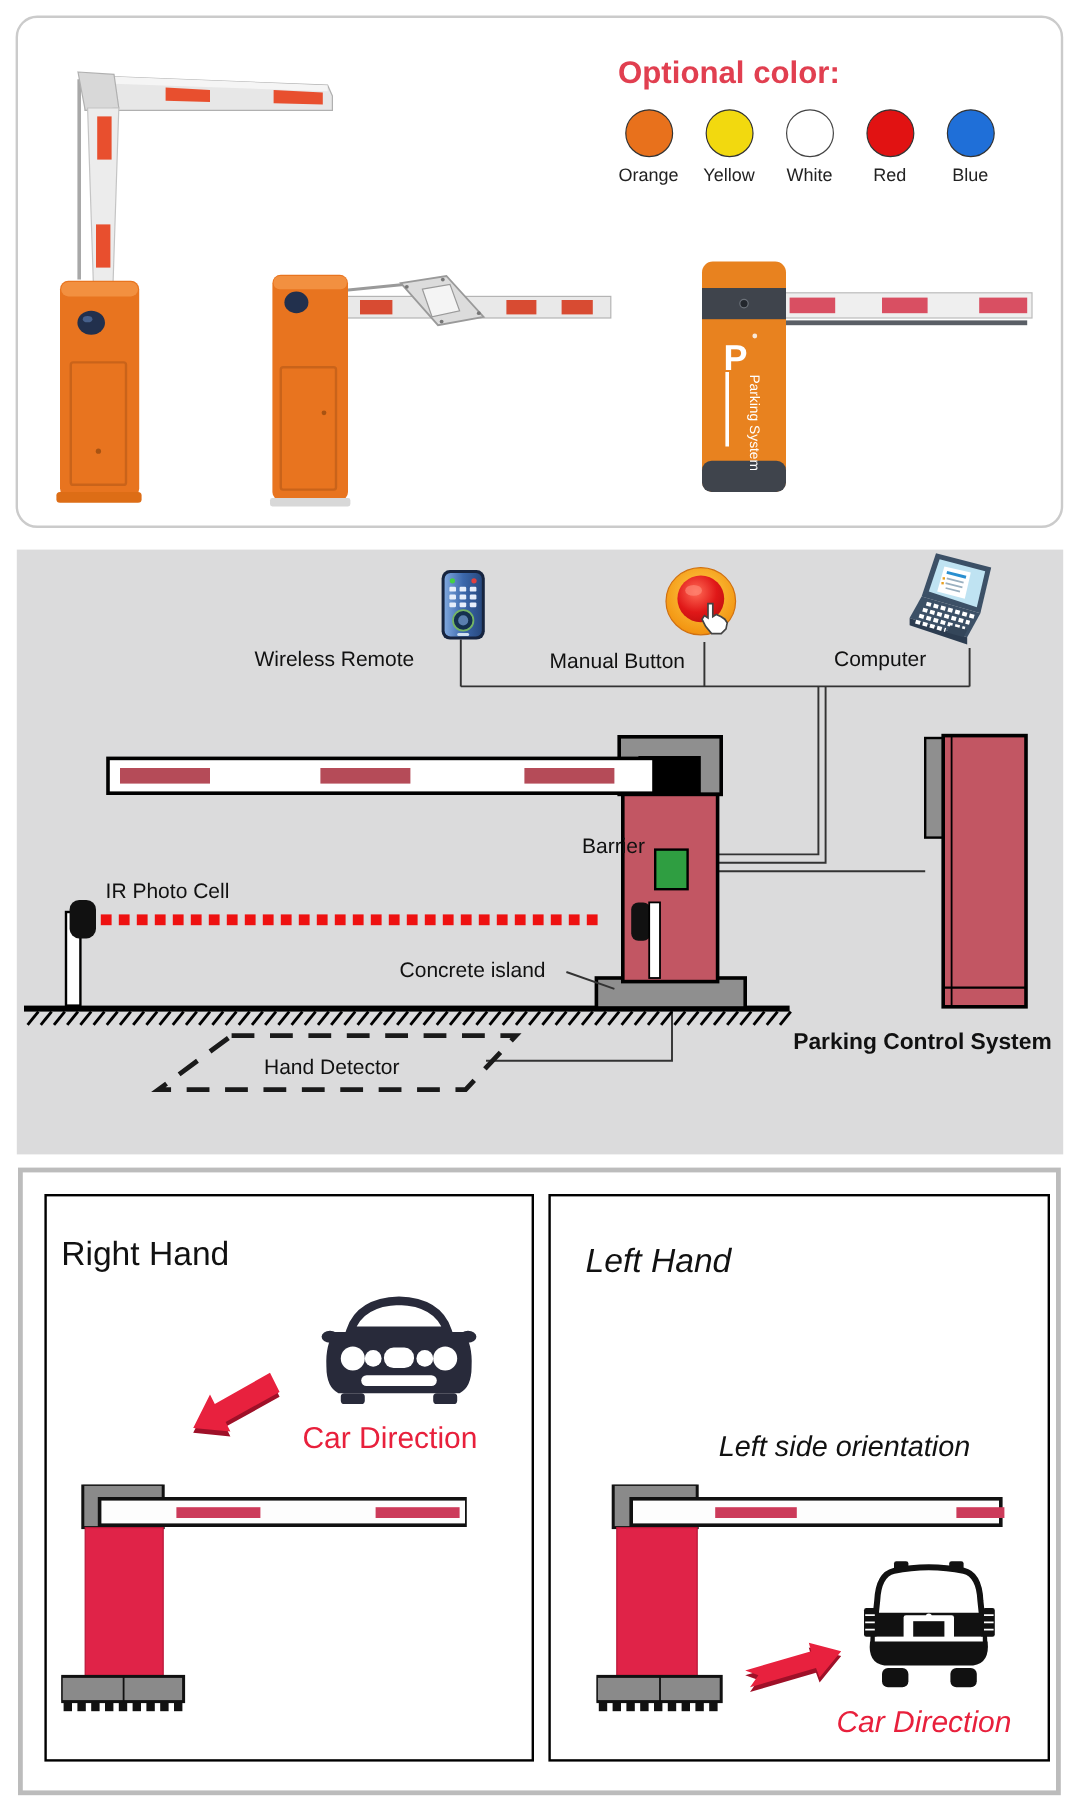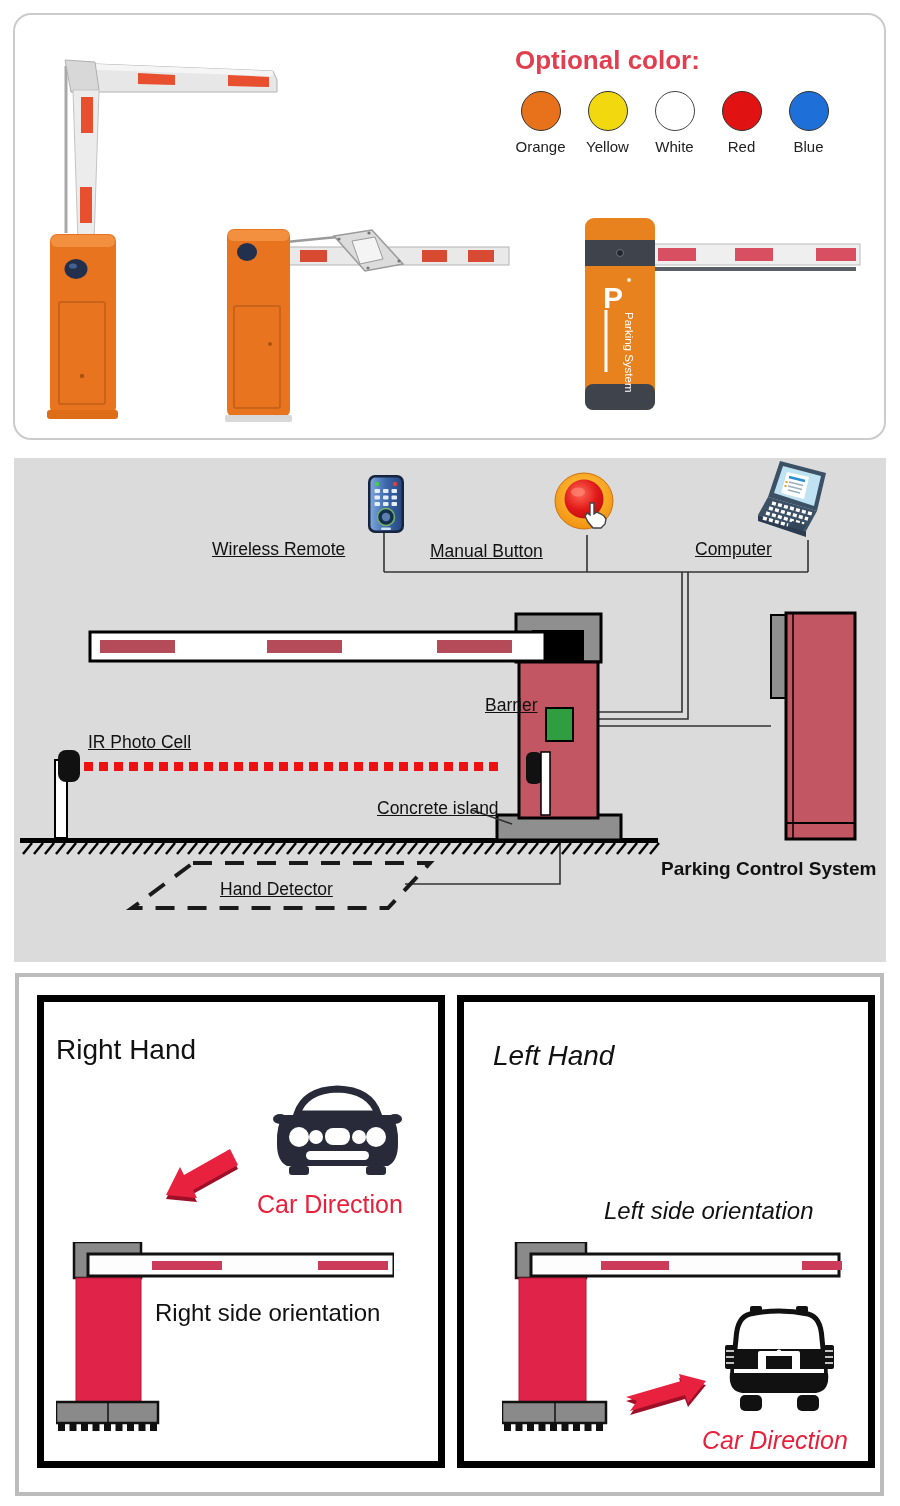--- a/index.html
+++ b/index.html
@@ -11,26 +11,26 @@
   .top-card{left:13px;top:13px;width:869px;height:423px;background:#fff;border:2px solid #cbcbcb;border-radius:18px;}
   .opt-title{left:500px;top:30px;font-size:26px;font-weight:600;color:#e13f50;}
   .swatch-row{left:499px;top:76px;display:flex;gap:14px;}
   .swatch-col{width:53px;display:flex;flex-direction:column;align-items:center;}
   .swatch-circle{width:38px;height:38px;border-radius:50%;border:1px solid #333;}
   .swatch-circle.white{border:1.5px solid #444;}
   .swatch-label{margin-top:7px;font-size:15px;color:#222;}
 
   
   .diagram{left:14px;top:458px;width:872px;height:504px;background:#dbdbdc;}
-  .dlabel{font-size:17.5px;color:#111;text-decoration:underline;}
+  .dlabel{font-size:17.5px;color:#111;}
   .dlabel-big{font-size:19px;color:#111;}
 
   
   .bottom-card{left:15px;top:973px;width:869px;height:523px;background:#fff;border:4px solid #bcbcbc;box-sizing:border-box;}
-  .hand-panel{position:absolute;border:7px solid #000000;background:#fff;box-sizing:border-box;}
+  .hand-panel{position:absolute;border:2px solid #000000;background:#fff;box-sizing:border-box;}
   .panel-right{left:18px;top:18px;width:408px;height:473px;}
   .panel-left{left:438px;top:18px;width:418px;height:473px;font-style:italic;}
   .hand-title{font-size:28px;color:#111;}
   .orient-label{font-size:24px;color:#111;}
   .car-dir{font-size:25px;color:#e8203c;}
 </style>
 </head>
 <body>
 
 <div class="abs top-card">
@@ -313,25 +313,25 @@
         <line x1="14" y1="42" x2="54" y2="53"></line>
         <line x1="11" y1="47" x2="50" y2="58"></line>
         <line x1="8" y1="52" x2="46" y2="63"></line>
         <line x1="5" y1="57" x2="30" y2="64"></line>
       </g>
       <polygon points="34,60 48,64 45,70 31,66" fill="#34465a"></polygon>
     </g>
   </svg>
 
   <div class="abs dlabel nowrap" style="left:198px;top:81px;">Wireless Remote</div>
-  <div class="abs dlabel nowrap" style="left:416px;top:83px;">Manual Button</div>
+  <div class="abs dlabel nowrap" style="left:444px;top:83px;">Manual Button</div>
   <div class="abs dlabel nowrap" style="left:681px;top:81px;">Computer</div>
   <div class="abs dlabel nowrap" style="left:441px;top:237px;margin-left:30px;">Barrier</div>
   <div class="abs dlabel nowrap" style="left:74px;top:274px;">IR Photo Cell</div>
-  <div class="abs dlabel nowrap" style="left:319px;top:340px;margin-left:44px;">Concrete island</div>
+  <div class="abs dlabel nowrap" style="left:319px;top:340px;">Concrete island</div>
   <div class="abs dlabel nowrap" style="left:206px;top:421px;">Hand Detector</div>
   <div class="abs dlabel-big nowrap" style="left:647px;top:400px;font-weight:bold;">Parking Control System</div>
 </div>
 
 <div class="abs bottom-card">
 
   <div class="hand-panel panel-right">
     <div class="abs hand-title nowrap" style="left:12px;top:32px;">Right Hand</div>
 
     <svg class="abs" style="left:228px;top:80px;" width="131" height="98" viewBox="0 0 131 98">
@@ -371,21 +371,20 @@
           <rect x="25" y="182" width="7" height="7"></rect>
           <rect x="36.5" y="182" width="7" height="7"></rect>
           <rect x="48" y="182" width="7" height="7"></rect>
           <rect x="59.5" y="182" width="7" height="7"></rect>
           <rect x="71" y="182" width="7" height="7"></rect>
           <rect x="82.5" y="182" width="7" height="7"></rect>
           <rect x="94" y="182" width="7" height="7"></rect>
       </g>
     </svg>
 
-    <div class="abs orient-label nowrap" style="left:111px;top:297px;">Right side orientation</div>
   </div>
 
   <div class="hand-panel panel-left">
     <div class="abs hand-title nowrap" style="left:29px;top:38px;">Left Hand</div>
 
     <div class="abs orient-label nowrap" style="left:140px;top:195px;">Left side orientation</div>
 
     <svg class="abs" style="left:38px;top:240px;" width="340" height="192" viewBox="0 0 340 192">
       <rect x="14" y="0" width="70" height="36" fill="#8a8a8a" stroke="#111" stroke-width="2.5"></rect>
       <rect x="48" y="20" width="36" height="14" fill="#555"></rect>

